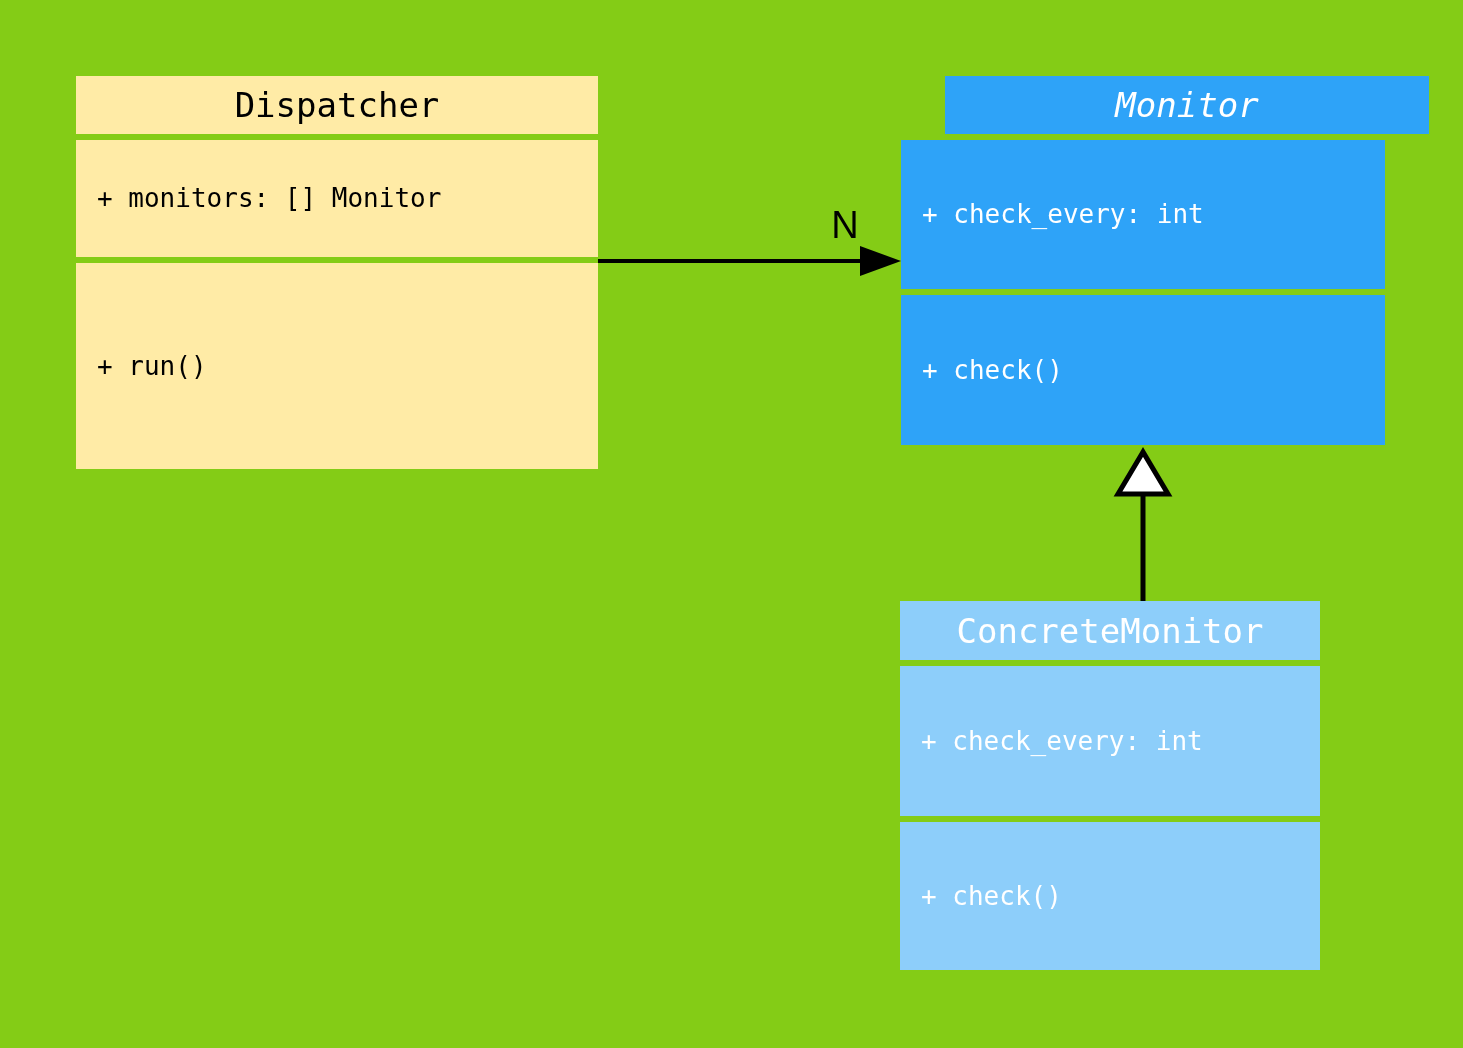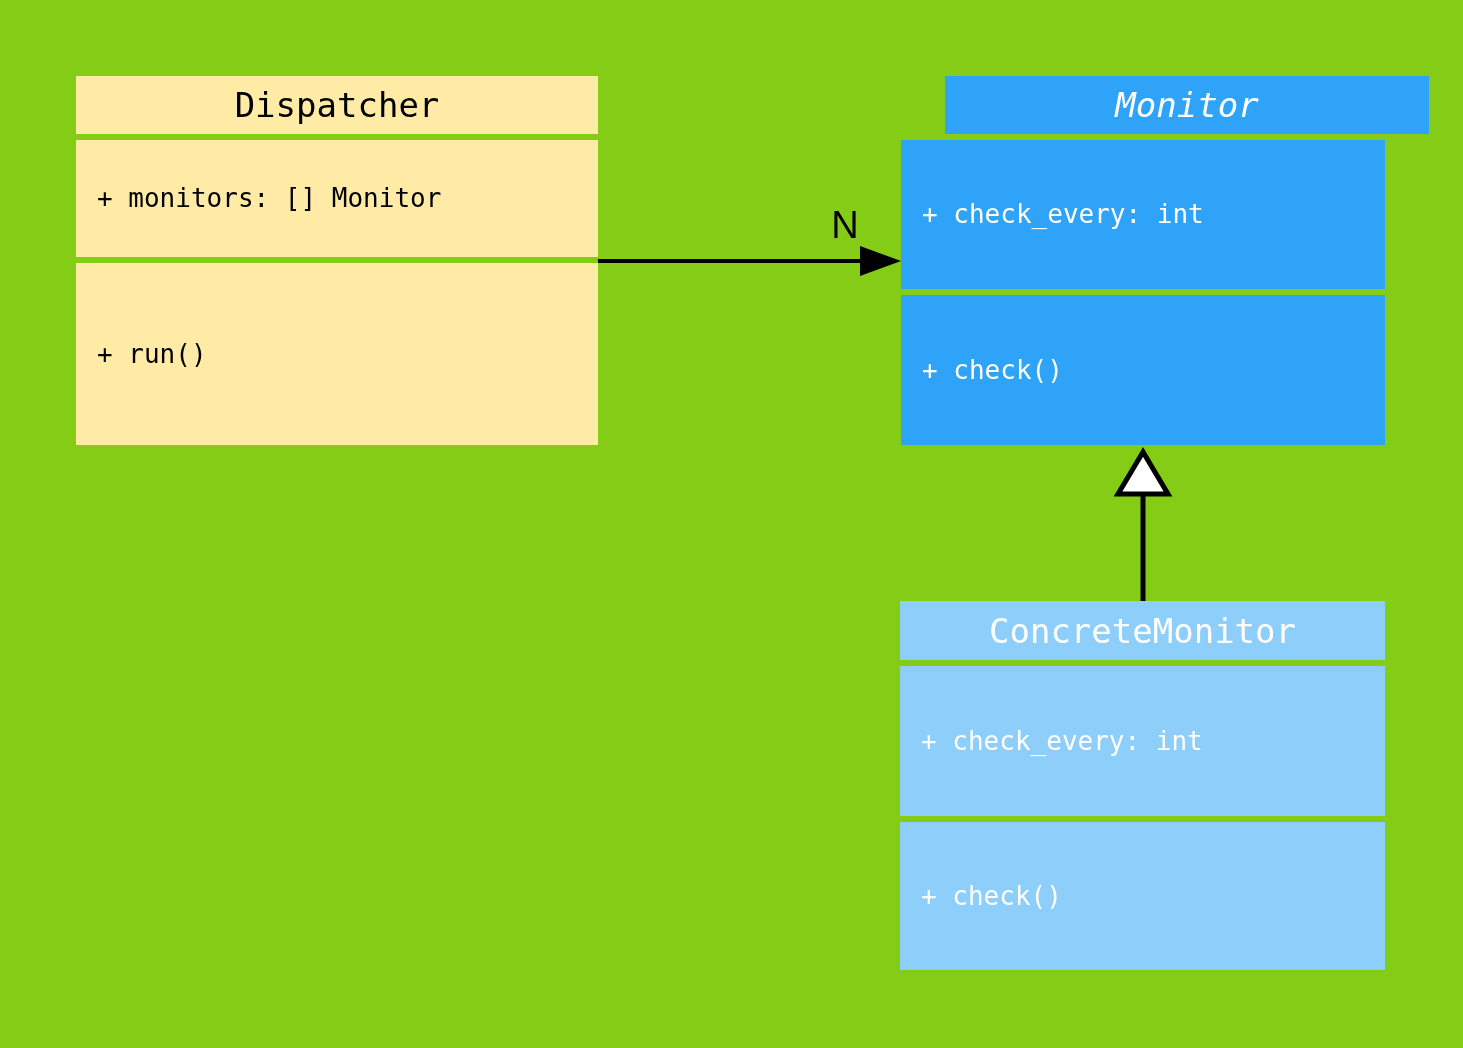--- a/index.html
+++ b/index.html
@@ -74,36 +74,36 @@
       <line x1="1143" y1="493" x2="1143" y2="601" stroke="#000000" stroke-width="5"></line>
       <polygon points="1143,452 1118,494 1168,494" fill="#ffffff" stroke="#000000" stroke-width="5"></polygon>
     </g>
   </svg>
 
   <div class="class-box" style="left:76px; top:76px; width:522px;">
     <div class="sec title" style="height: 58px; background: rgb(255, 235, 166); color: rgb(0, 0, 0);">Dispatcher</div>
     <div class="sec body" style="height: 117px; background: rgb(255, 235, 166); color: rgb(0, 0, 0);">
       <div>+ monitors: [] Monitor</div>
     </div>
-    <div class="sec body" style="height: 182px; background: rgb(255, 235, 166); color: rgb(0, 0, 0);">
+    <div class="sec body" style="height: 206px; background: rgb(255, 235, 166); color: rgb(0, 0, 0);">
       <div>+ run()</div>
     </div>
   </div>
 
   <div class="class-box" style="left:901px; top:76px; width:484px;">
     <div class="sec title italic" style="height: 58px; background: rgb(46, 163, 248); color: rgb(255, 255, 255);">Monitor</div>
     <div class="sec body" style="height: 149px; background: rgb(46, 163, 248); color: rgb(255, 255, 255);">
       <div>+ check_every: int</div>
     </div>
     <div class="sec body" style="height: 150px; background: rgb(46, 163, 248); color: rgb(255, 255, 255);">
       <div>+ check()</div>
     </div>
   </div>
 
-  <div class="class-box" style="left:900px; top:601px; width:485px;">
+  <div class="class-box" style="left:900px; top:601px; width:420px;">
     <div class="sec title" style="height: 59px; background: rgb(141, 206, 250); color: rgb(255, 255, 255);">ConcreteMonitor</div>
     <div class="sec body" style="height: 150px; background: rgb(141, 206, 250); color: rgb(255, 255, 255);">
       <div>+ check_every: int</div>
     </div>
     <div class="sec body" style="height: 148px; background: rgb(141, 206, 250); color: rgb(255, 255, 255);">
       <div>+ check()</div>
     </div>
   </div>
 
   <div class="rel-label">N</div>

